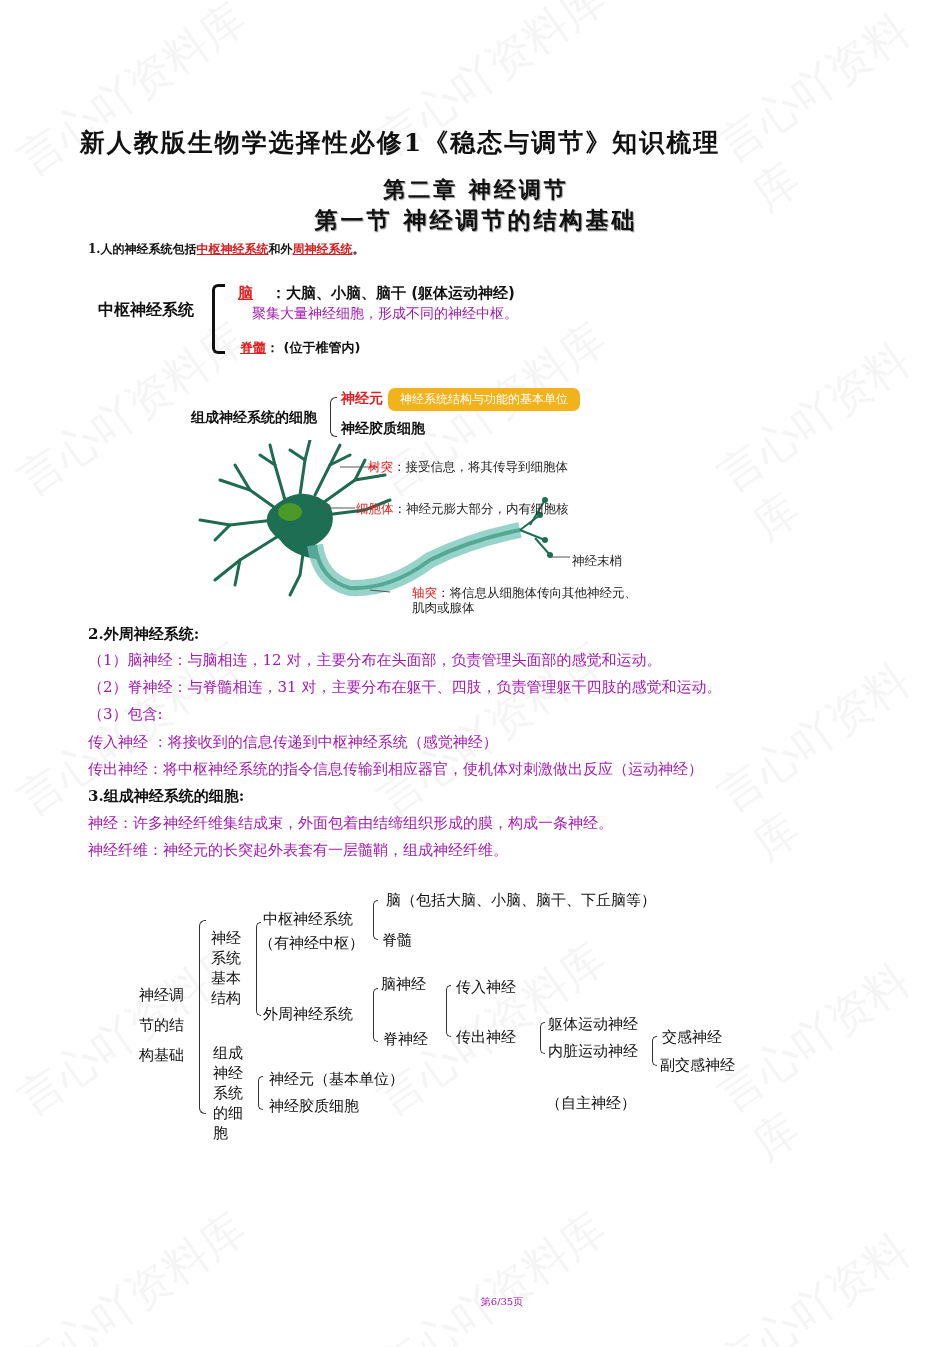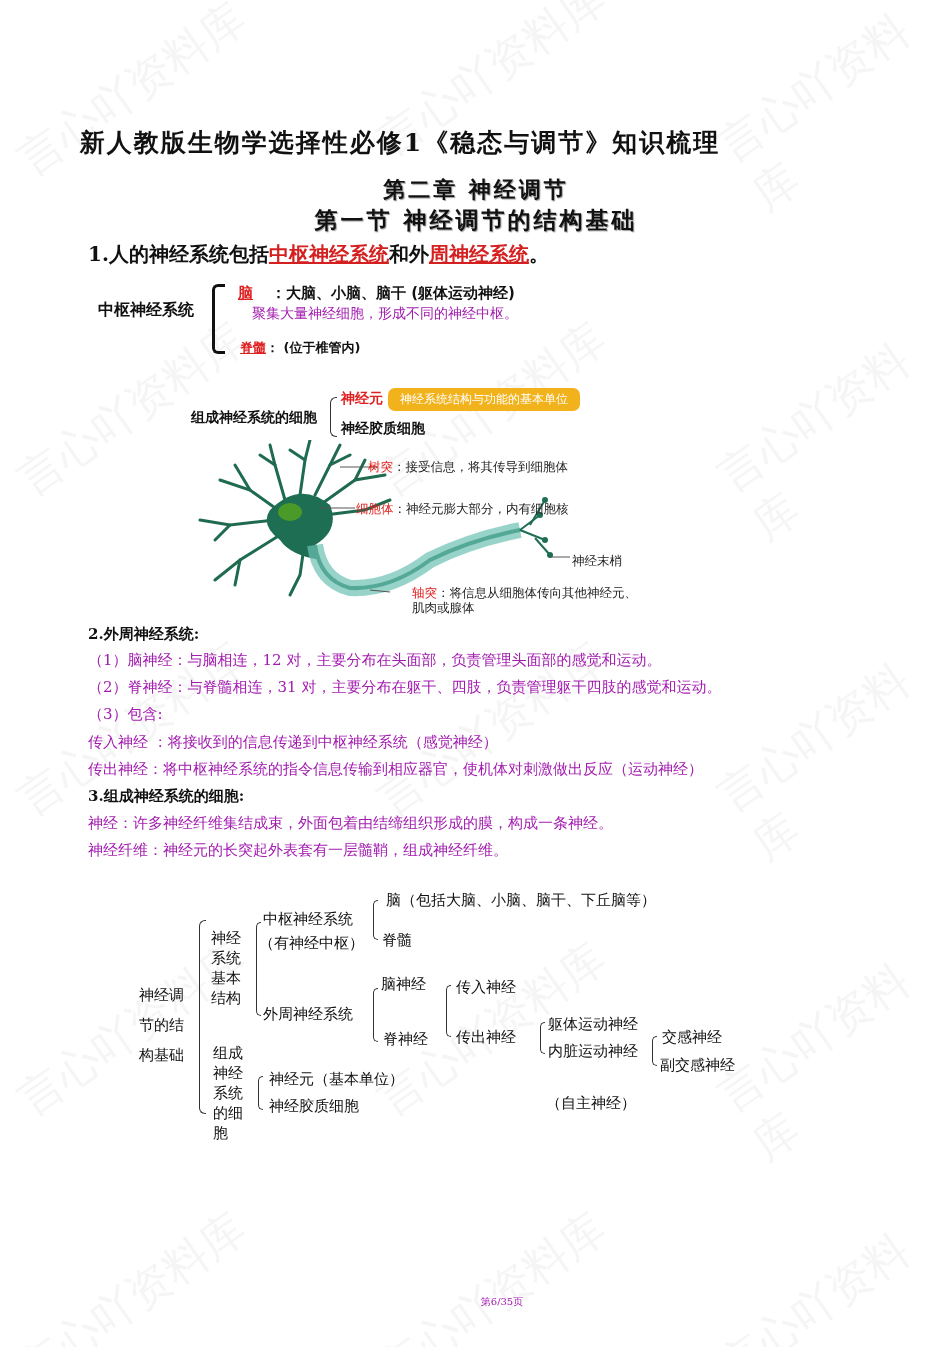--- a/index.html
+++ b/index.html
@@ -40,21 +40,21 @@
 <div class="watermark" style="left:360px;top:1000px;">言心吖资料库</div>
 <div class="watermark" style="left:720px;top:1000px;">言心吖资料库</div>
 <div class="watermark" style="left:0px;top:1270px;">言心吖资料库</div>
 <div class="watermark" style="left:360px;top:1270px;">言心吖资料库</div>
 <div class="watermark" style="left:720px;top:1270px;">言心吖资料库</div>
 
 <div class="abs title">新人教版生物学选择性必修1《稳态与调节》知识梳理</div>
 <div class="abs chapter">第二章  神经调节</div>
 <div class="abs section">第一节  神经调节的结构基础</div>
 
-<div class="abs h" style="left:88px;top:241px;font-size:20px;">
+<div class="abs h" style="left:88px;top:241px;font-size:12px;">
   <span>1.人的神经系统包括</span><span class="red-u">中枢神经系统</span><span>和外</span><span class="red-u">周神经系统</span><span>。</span>
 </div>
 
 <div>
   <div class="abs b" style="left:98px;top:300px;font-size:16px;">中枢神经系统</div>
   <div class="brace" style="left:212px;top:284px;width:10px;height:64px;border-width:3px;border-color:#111;"></div>
   <div class="abs" style="left:238px;top:284px;font-size:15px;">
     <span class="red b" style="text-decoration:underline;padding-right:18px;">脑</span><span class="b">：大脑、小脑、脑干 (躯体运动神经)</span>
   </div>
   <div class="abs p" style="left:252px;top:305px;font-size:14px;">聚集大量神经细胞，形成不同的神经中枢。</div>

